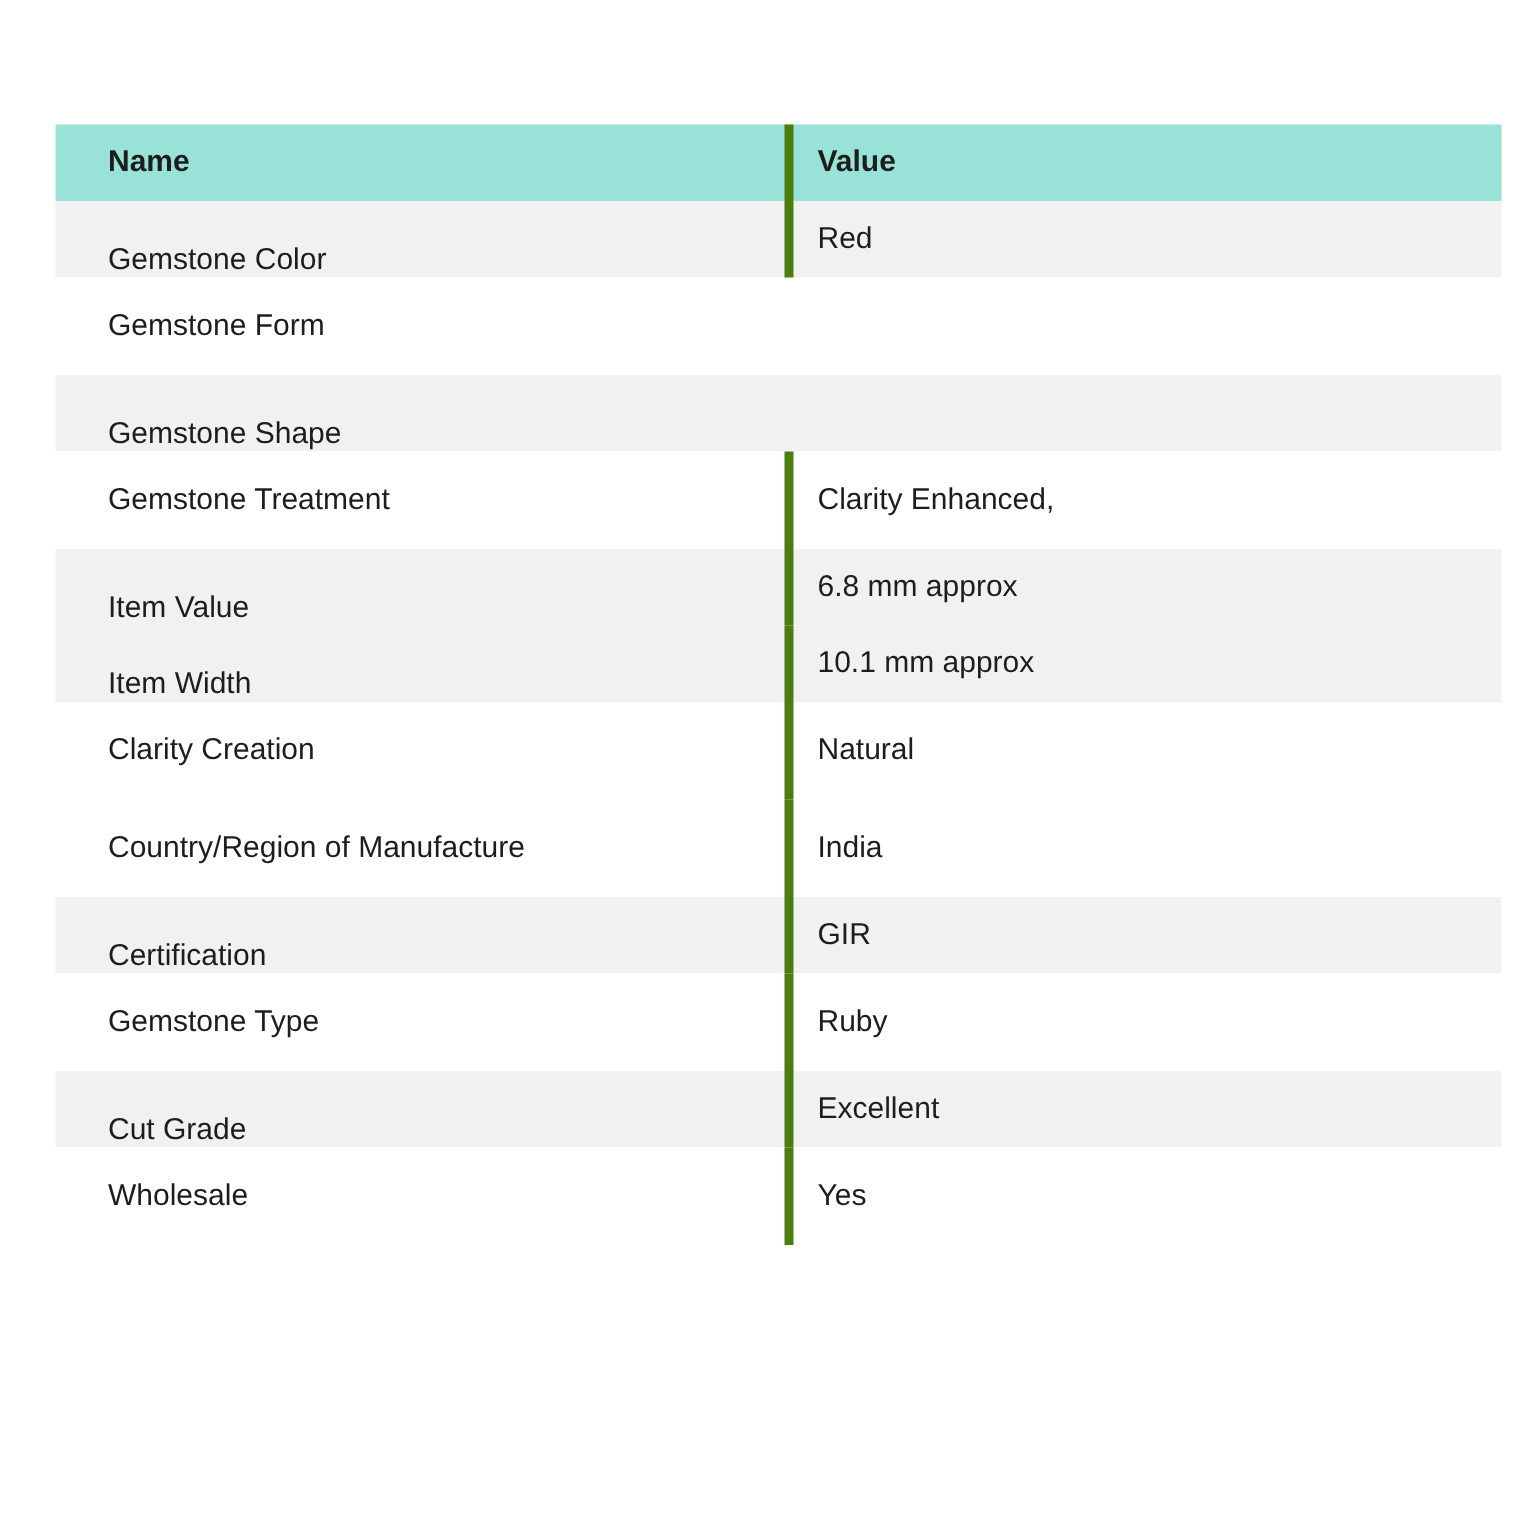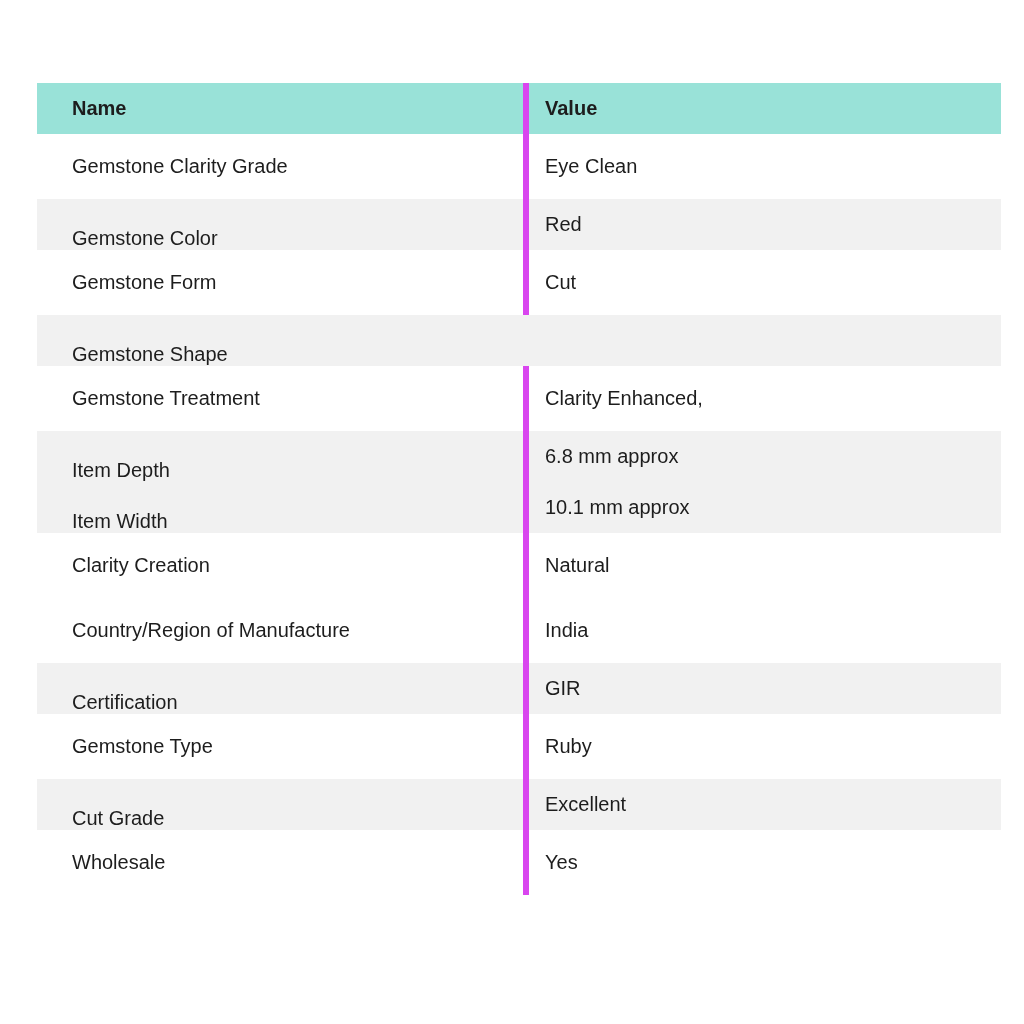--- a/index.html
+++ b/index.html
@@ -41,63 +41,58 @@
   .row.alt   { height: 51px; background: var(--row-alt-bg); align-items: flex-end; }
   .cell-name {
     width: 486px;
     flex: 0 0 486px;
     padding-left: 35px;
     display: flex;
     align-items: center;
   }
   .cell-value {
     flex: 1 1 auto;
-    border-left: 6px solid #d946ef;
+    border-left: 6px solid #4d7c0f;
     padding-left: 16px;
     display: flex;
     align-items: center;
     align-self: stretch;
   }
 </style>
 </head>
 <body>
 
 <div class="page">
   <div class="spec-table">
     <div class="thead">
       <div class="cell-name">Name</div>
       <div class="cell-value">Value</div>
     </div>
     <div>
-  <div class="row plain">
-    <div class="cell-name">Gemstone Clarity Grade</div>
-    <div class="cell-value">Eye Clean</div>
-  </div>
 
   <div class="row alt">
     <div class="cell-name">Gemstone Color</div>
     <div class="cell-value">Red</div>
   </div>
 
   <div class="row plain">
     <div class="cell-name">Gemstone Form</div>
-    <div class="cell-value">Cut</div>
   </div>
 
   <div class="row alt">
     <div class="cell-name">Gemstone Shape</div>
   </div>
 
   <div class="row plain">
     <div class="cell-name">Gemstone Treatment</div>
     <div class="cell-value">Clarity Enhanced,</div>
   </div>
 
   <div class="row alt">
-    <div class="cell-name">Item Depth</div>
+    <div class="cell-name">Item Value</div>
     <div class="cell-value">6.8 mm approx</div>
   </div>
 
 
   <div class="row alt">
     <div class="cell-name">Item Width</div>
     <div class="cell-value">10.1 mm approx</div>
   </div>
 
   <div class="row plain">

